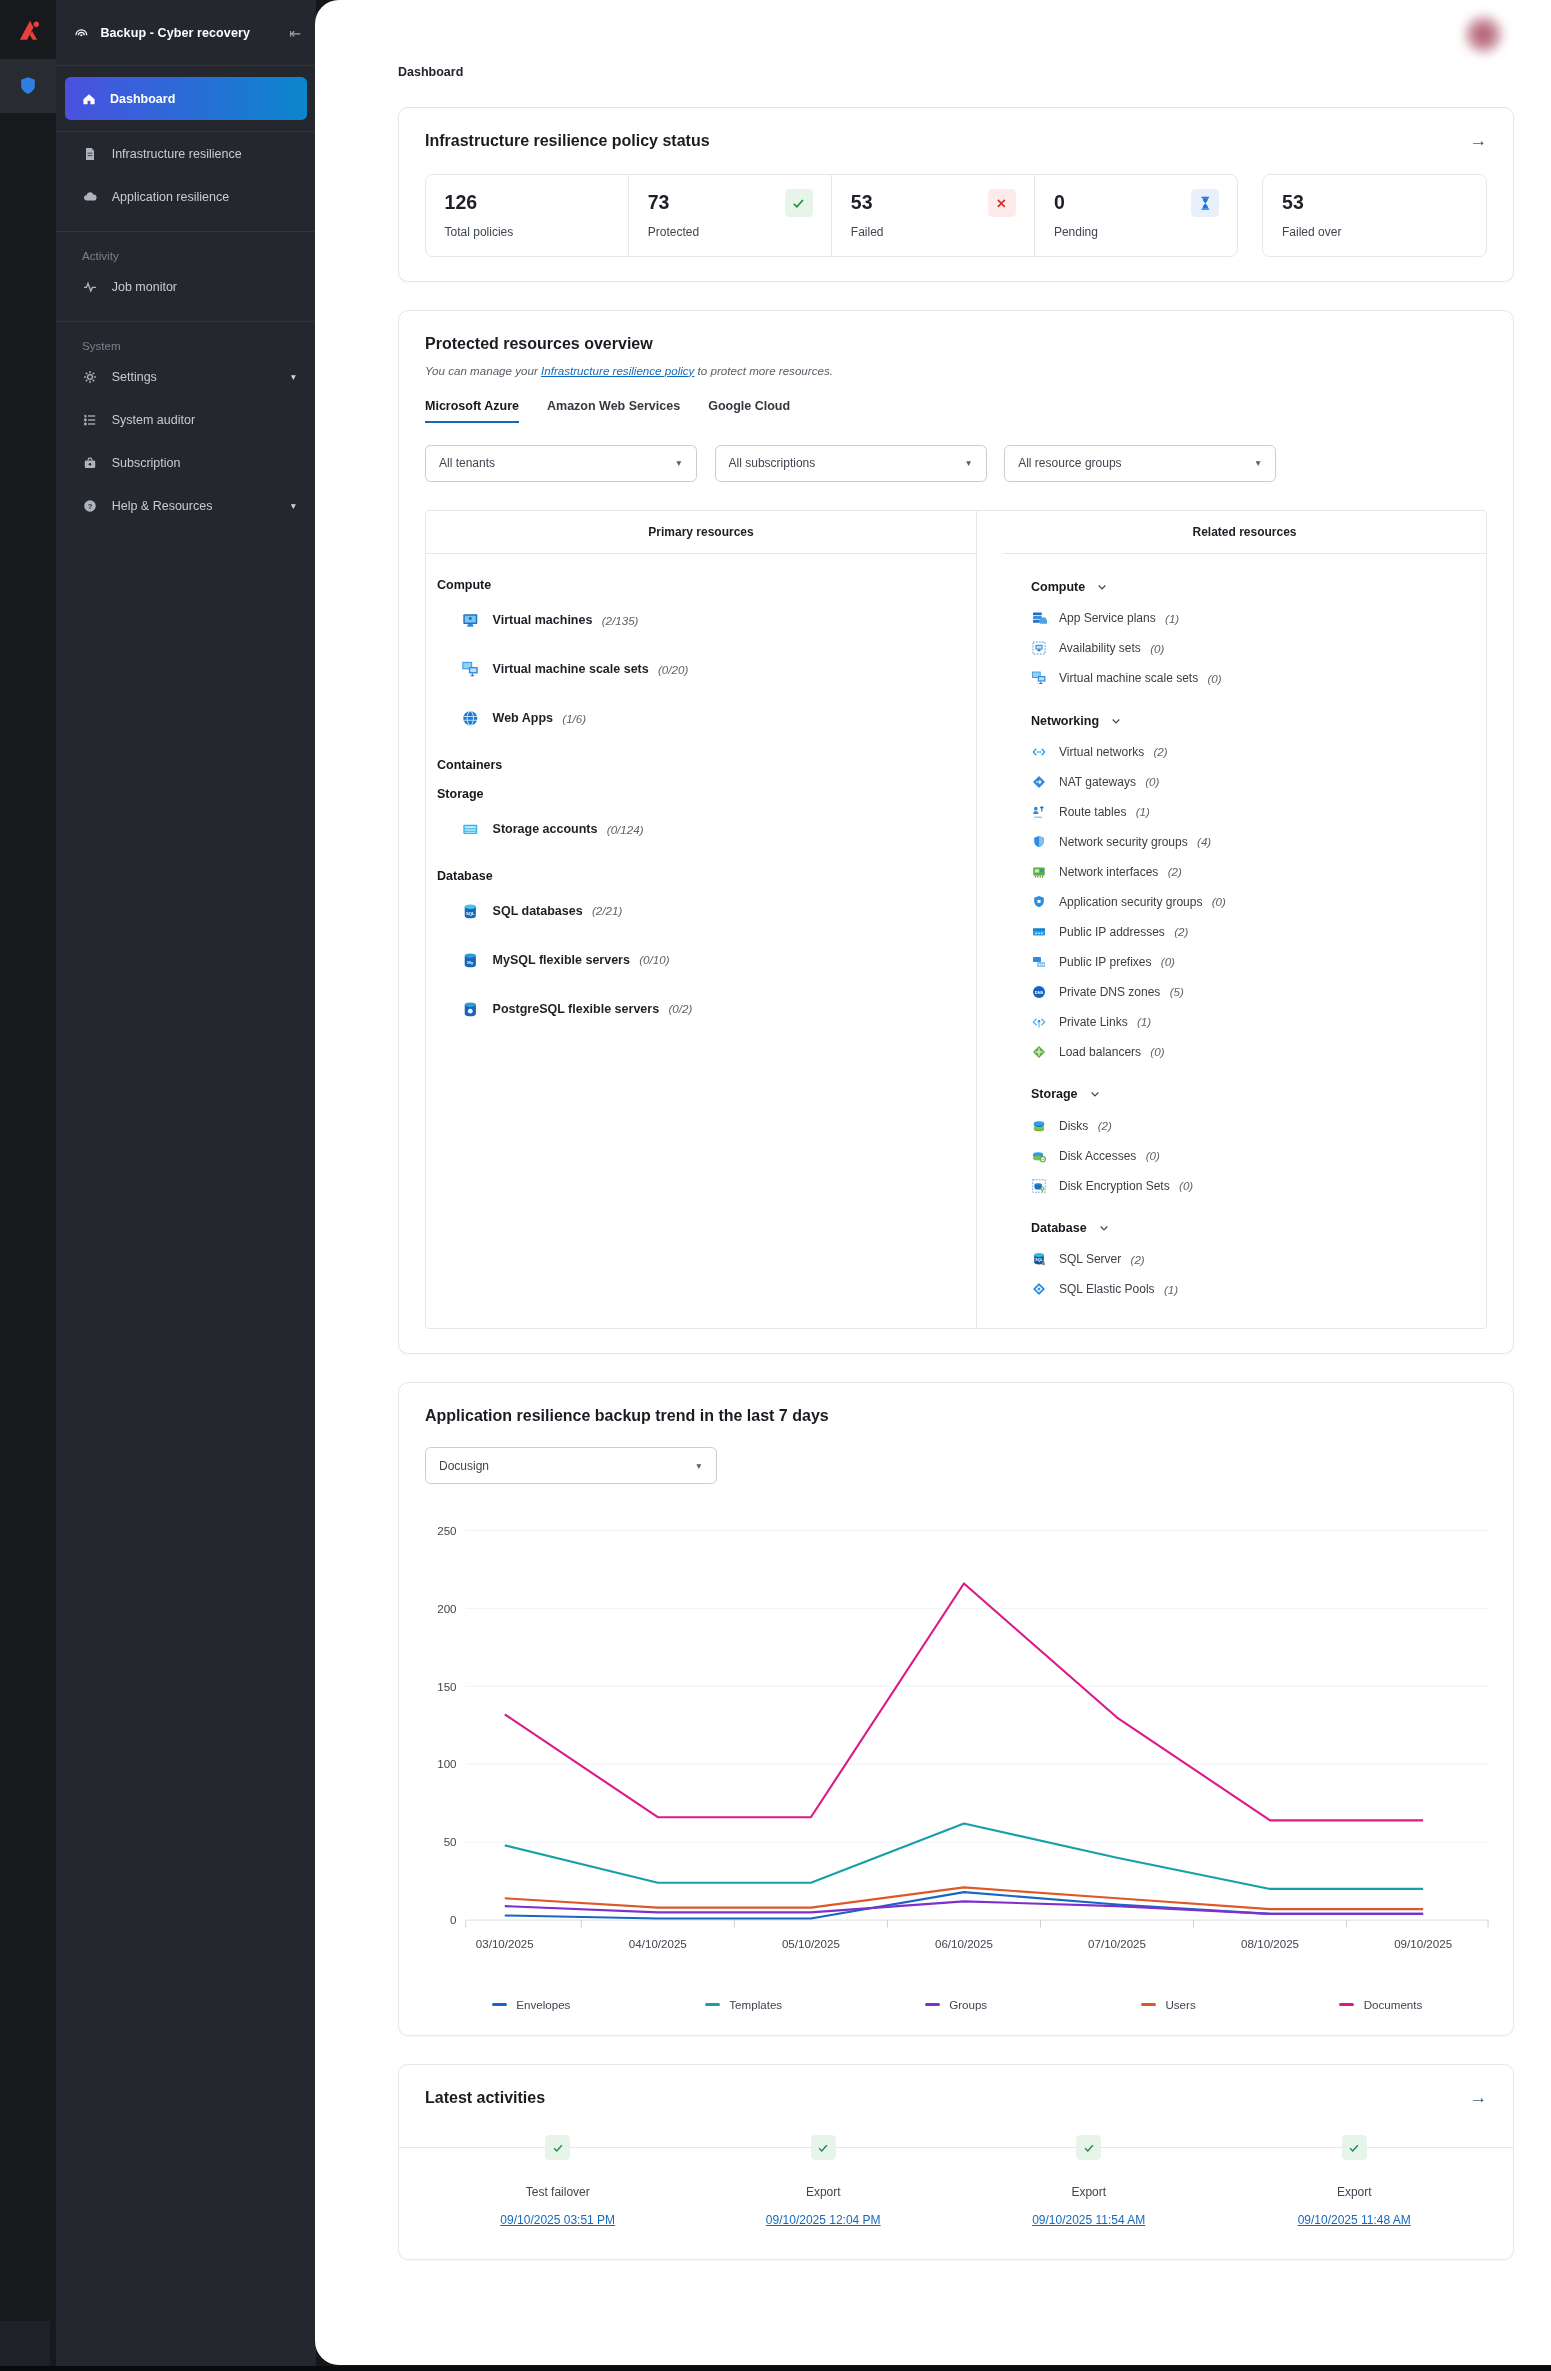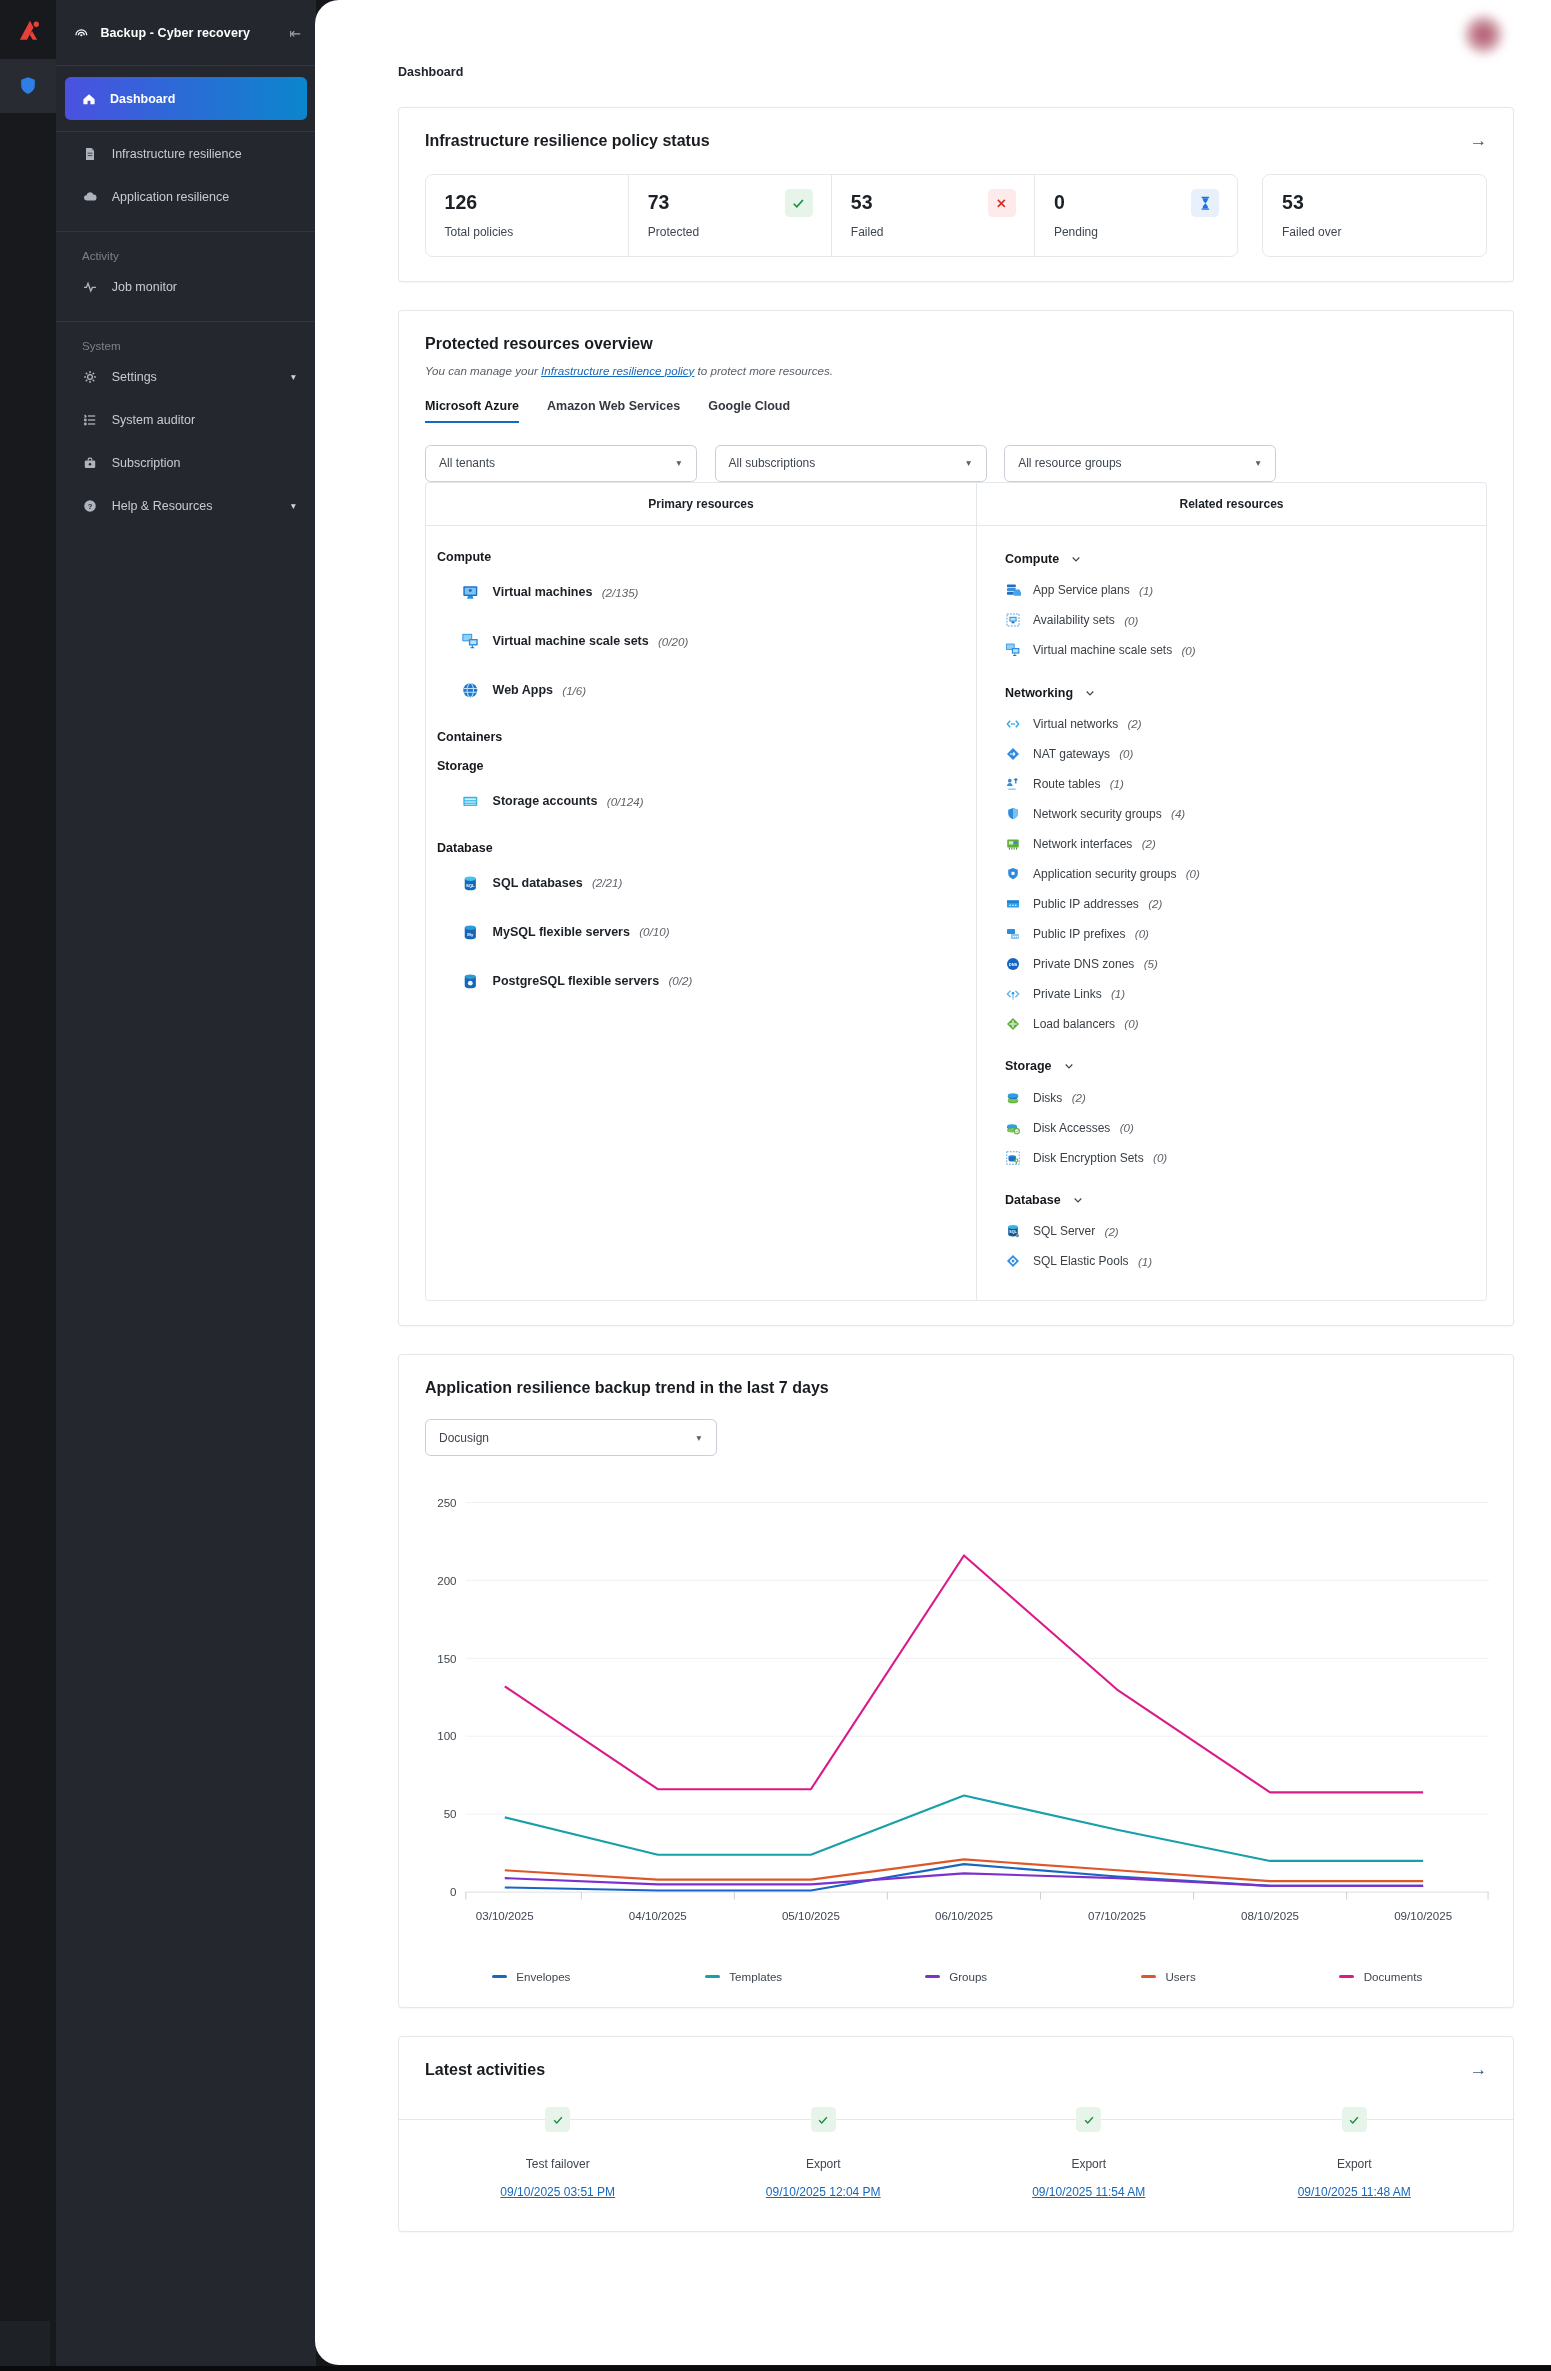--- a/index.html
+++ b/index.html
@@ -30,21 +30,21 @@
   .sb-section { margin:16.7px 0 3.7px 26px; font-size:11.6px; color:#7b818b; }
   
   .content { position:absolute; left:315px; top:0; width:1236px; height:2365px; background:#ffffff;
     border-radius:24px 0 0 24px; z-index:4; }
   .bottom-strip { position:absolute; left:0; right:0; bottom:0; height:6.5px; background:#0a0b0d; z-index:10; }
   .avatar { position:absolute; top:13px; right:46px; width:43px; height:43px; border-radius:50%;
     background:radial-gradient(circle,#a84a5f 0%, rgba(168,74,95,0.55) 45%, rgba(168,74,95,0) 72%);
     filter:blur(4.6px); cursor:pointer; }
   .main { margin-left:83px; width:1116px; padding-top:65px; }
   .breadcrumb { font-size:12.5px; font-weight:700; color:#20252c; }
-  .card { margin-top:28px; background:#fff; border:0.9px solid #e4e7eb; border-radius:4px;
+  .card { margin-top:28px; background:#fff; border:0.9px solid #e4e7eb; border-radius:10px;
     box-shadow:0 0.9px 1.9px rgba(20,30,40,.04); padding:24px 26px; }
   .card-head { display:flex; align-items:flex-start; justify-content:space-between; }
   .card-title { font-size:16px; font-weight:700; color:#191d22; }
   .card-arrow { font-size:17.6px; color:#3d5a80; line-height:1; cursor:pointer; font-weight:700; }
   
   .stats-row { display:flex; gap:24px; margin-top:24px; }
   .stats-card { width:846px; border:0.9px solid #e4e7eb; border-radius:7.4px; display:flex; }
   .stat-cell { flex:1; padding:16px 18.6px 16.7px; position:relative; }
   .stat-cell + .stat-cell { border-left:0.9px solid #e4e7eb; }
   .stat-num { font-size:19.5px; font-weight:700; color:#1c2127; }
@@ -59,21 +59,21 @@
   .subtitle { margin-top:11px; font-size:11.6px; font-style:italic; color:#5a6069; }
   .subtitle a { color:#1569bd; text-decoration:underline; cursor:pointer; }
   .tabs { margin-top:22px; display:flex; gap:28px; }
   .tab { font-size:12.5px; font-weight:600; color:#33383f; padding-bottom:8.3px; cursor:pointer; }
   .tab.active { color:#15191e; border-bottom:2.8px solid #1569bd; }
   .filters { margin-top:22px; display:flex; gap:17.6px; }
   .select { width:272px; height:37px; border:0.9px solid #c9ced6; border-radius:5.6px; display:flex;
     align-items:center; padding:0 13px; cursor:pointer; background:#fff; }
   .select .sel-label { font-size:12px; color:#3f4650; }
   .select .sel-caret { margin-left:auto; font-size:8.3px; color:#5a6069; }
-  .res-table { border:0.9px solid #e4e7eb; border-radius:3.7px; display:flex; }
+  .res-table { margin-top:28px; border:0.9px solid #e4e7eb; border-radius:3.7px; display:flex;gap:26px; }
   .res-col-left { width:551px; border-right:0.9px solid #e4e7eb; }
   .res-col-right { flex:1; }
   .res-header { height:43px; display:flex; align-items:center; justify-content:center;
     border-bottom:0.9px solid #e4e7eb; font-size:12px; font-weight:700; color:#1c2127; }
   .res-body-left { padding:9.3px 0 22px 11px; }
   .res-body-right { padding:5.6px 0 24px 28px; }
   .pgroup-label { margin:15px 0 3.7px; font-size:12.5px; font-weight:700; color:#15191e; }
   .pres-row { height:49px; display:flex; align-items:center; padding-left:24px; cursor:pointer; }
   .res-icon { width:18.6px; height:18.6px; flex:none; display:inline-flex; }
   .res-icon.small { width:16px; height:16px; }

